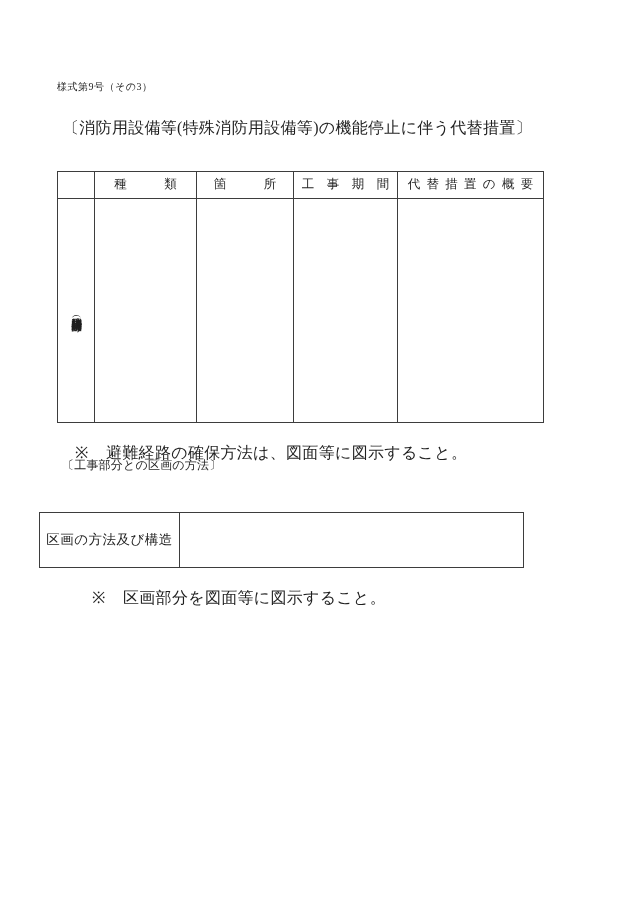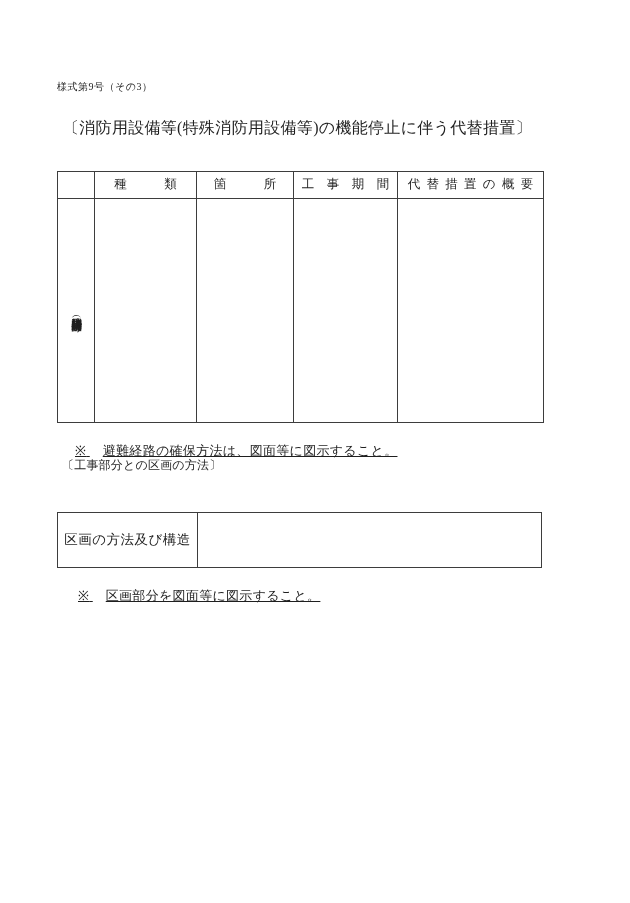--- a/index.html
+++ b/index.html
@@ -50,37 +50,36 @@
     display: inline-block;
     writing-mode: vertical-rl;
     text-orientation: mixed;
     font-size: 10.5px;
     letter-spacing: 0.3px;
     line-height: 1;
     white-space: nowrap;
   }
 
   .note {
-    font-size: 13px;
+    font-size: 16px;
     white-space: nowrap;
     letter-spacing: 0.3px;
-    text-decoration: underline;
   }
   .note .note-text { margin-left: 13px; }
   .note-evacuation { top: 441px; left: 75px; }
-  .note-partition  { top: 586px; left: 78px; }
+  .note-partition  { top: 586px; left: 92px; }
 
   .section-heading {
     top: 457px; left: 62px;
     font-size: 12px;
     letter-spacing: 0.2px;
     white-space: nowrap;
   }
 
-  .partition-table { top: 512px; left: 57px; }
+  .partition-table { top: 512px; left: 39px; }
   .partition-table td {
     vertical-align: middle;
     font-size: 13.5px;
   }
   .partition-label-cell {
     text-align: center;
     letter-spacing: 0.5px;
     white-space: nowrap;
   }
   .fill-cell { background: #ffffff; }

